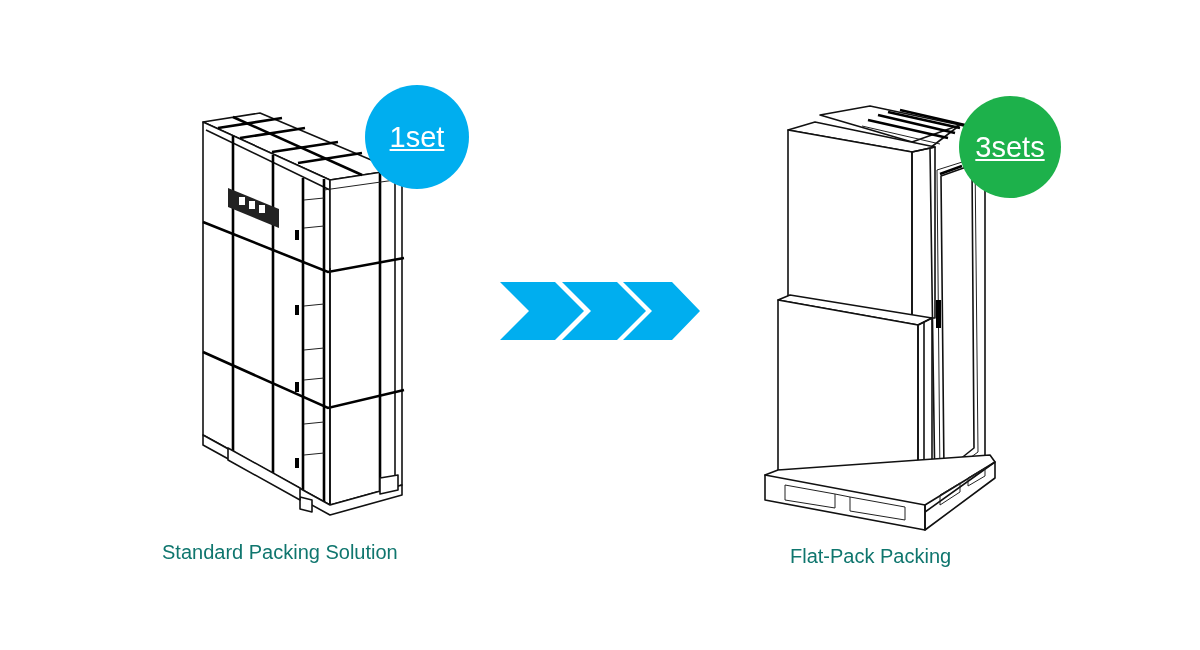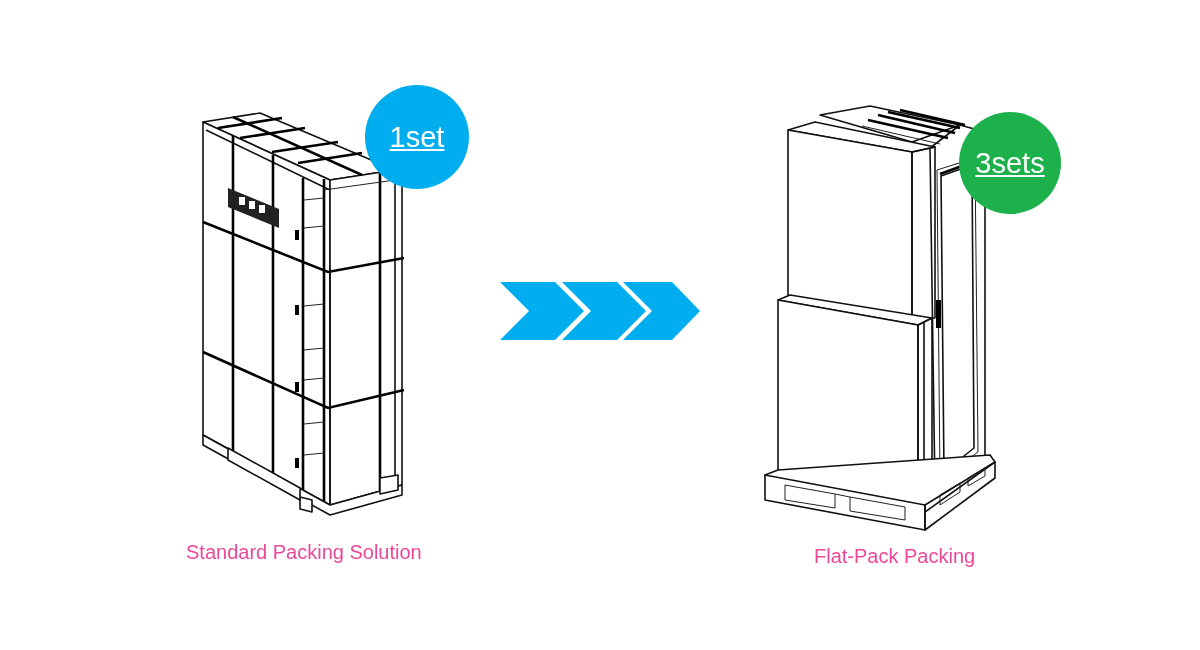--- a/index.html
+++ b/index.html
@@ -8,22 +8,22 @@
   .line { fill: none; stroke: #111; stroke-width: 1.6; stroke-linejoin: round; }
   .thin { fill: none; stroke: #222; stroke-width: 1; }
   .thick { fill: none; stroke: #000; stroke-width: 2.6; }
   .face { fill: #fff; stroke: #111; stroke-width: 1.6; stroke-linejoin: round; }
   .badge {
     position: absolute; border-radius: 50%;
     display: flex; align-items: center; justify-content: center;
     color: #fff; font-family: "Liberation Sans", sans-serif; text-decoration: underline;
   }
   .badge-1 { left: 365px; top: 85px; width: 104px; height: 104px; font-size: 29px; }
-  .badge-2 { left: 959px; top: 112px; width: 102px; height: 102px; font-size: 29px; }
-  .caption { position: absolute; font-size: 20px; color: #ec4899; white-space: nowrap; margin-left: 24px; }
+  .badge-2 { left: 959px; top: 96px; width: 102px; height: 102px; font-size: 29px; }
+  .caption { position: absolute; font-size: 20px; color: #0f766e; white-space: nowrap; }
   .caption-left { left: 162px; top: 541px; }
   .caption-right { left: 790px; top: 545px; }
 </style>
 </head>
 <body>
 
 <svg width="1200" height="650" style="left:0;top:0;">
   <g>
 
     <polygon class="face" points="203,122 260,113 395,170 330,180"></polygon>

